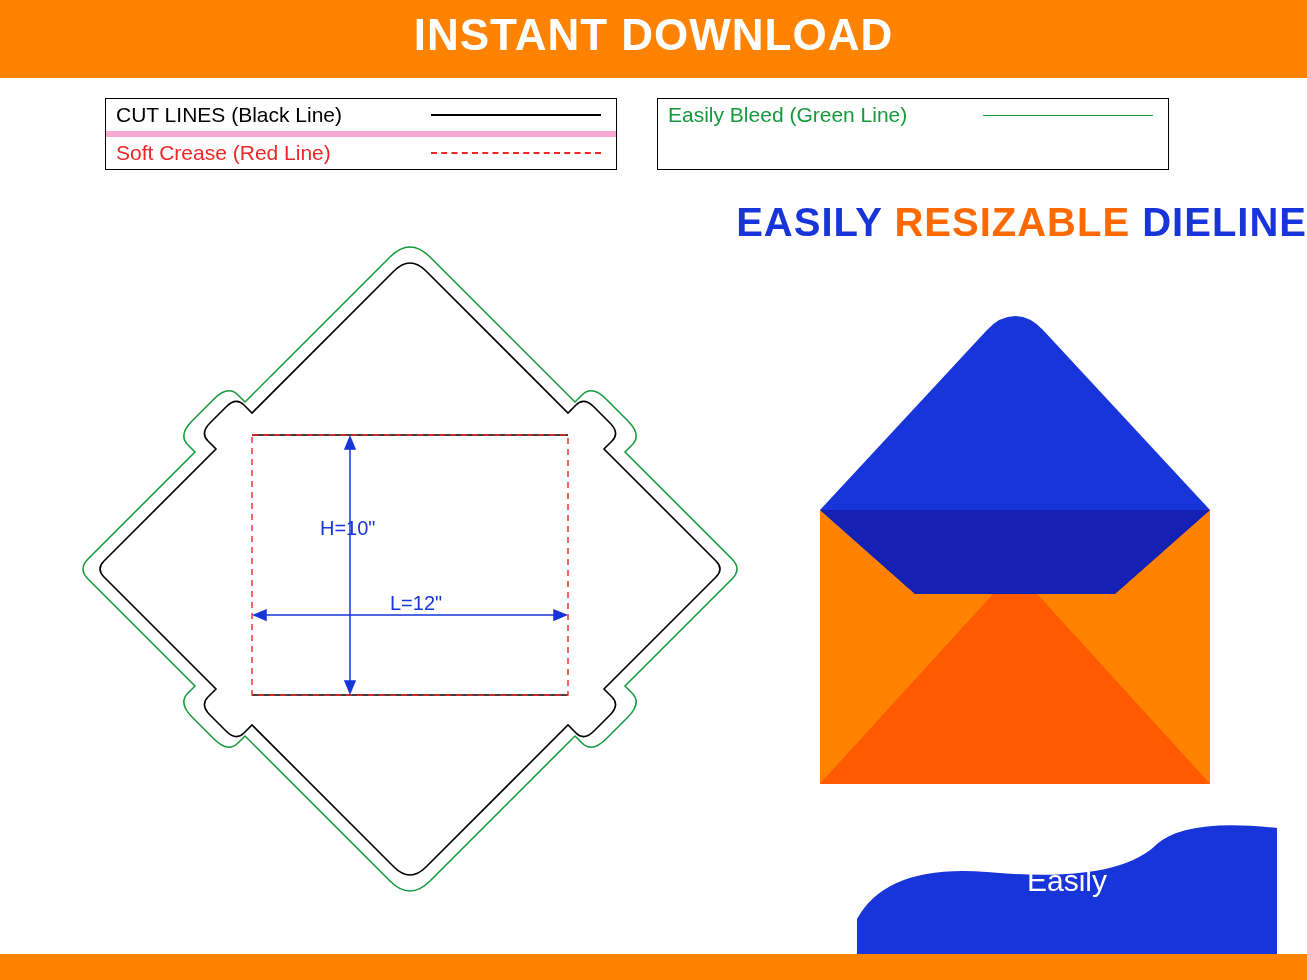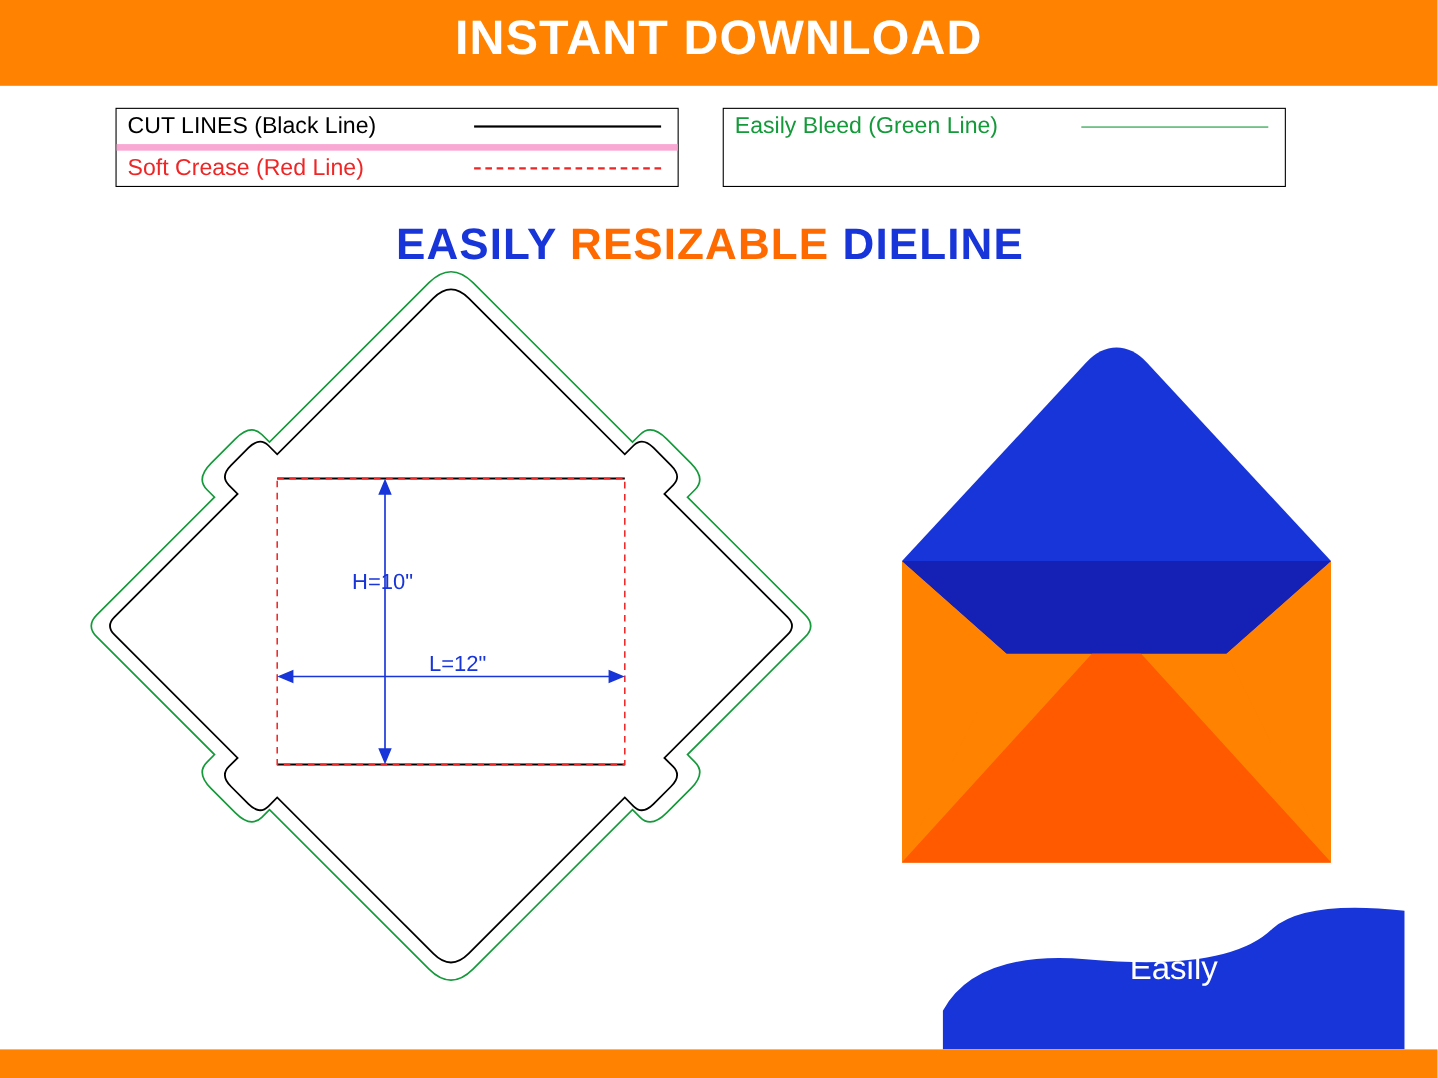--- a/index.html
+++ b/index.html
@@ -45,21 +45,21 @@
   .sample-line-green { border-top: 1.5px solid #149a3a; width: 170px; }
   .sample-line-blue { position: relative; width: 170px; height: 2px; background: #1735d8; }
   .sample-line-blue::before, .sample-line-blue::after {
     content: ""; position: absolute; top: -5px; width: 0; height: 0;
     border-top: 6px solid transparent; border-bottom: 6px solid transparent;
   }
   .sample-line-blue::before { left: -2px; border-right: 12px solid #1735d8; }
   .sample-line-blue::after { right: -2px; border-left: 12px solid #1735d8; }
 
   .tagline {
-    text-align: left;
+    text-align: right;
     margin: 30px 0 0 360px;
     font-size: 40px;
     font-weight: bold;
     letter-spacing: 1px;
   }
   .tagline .w1 { color: #1735d8; }
   .tagline .w2 { color: #ff6a00; }
   .tagline .w3 { color: #1735d8; }
 
   .content { position: relative; width: 100%; height: 760px; }

